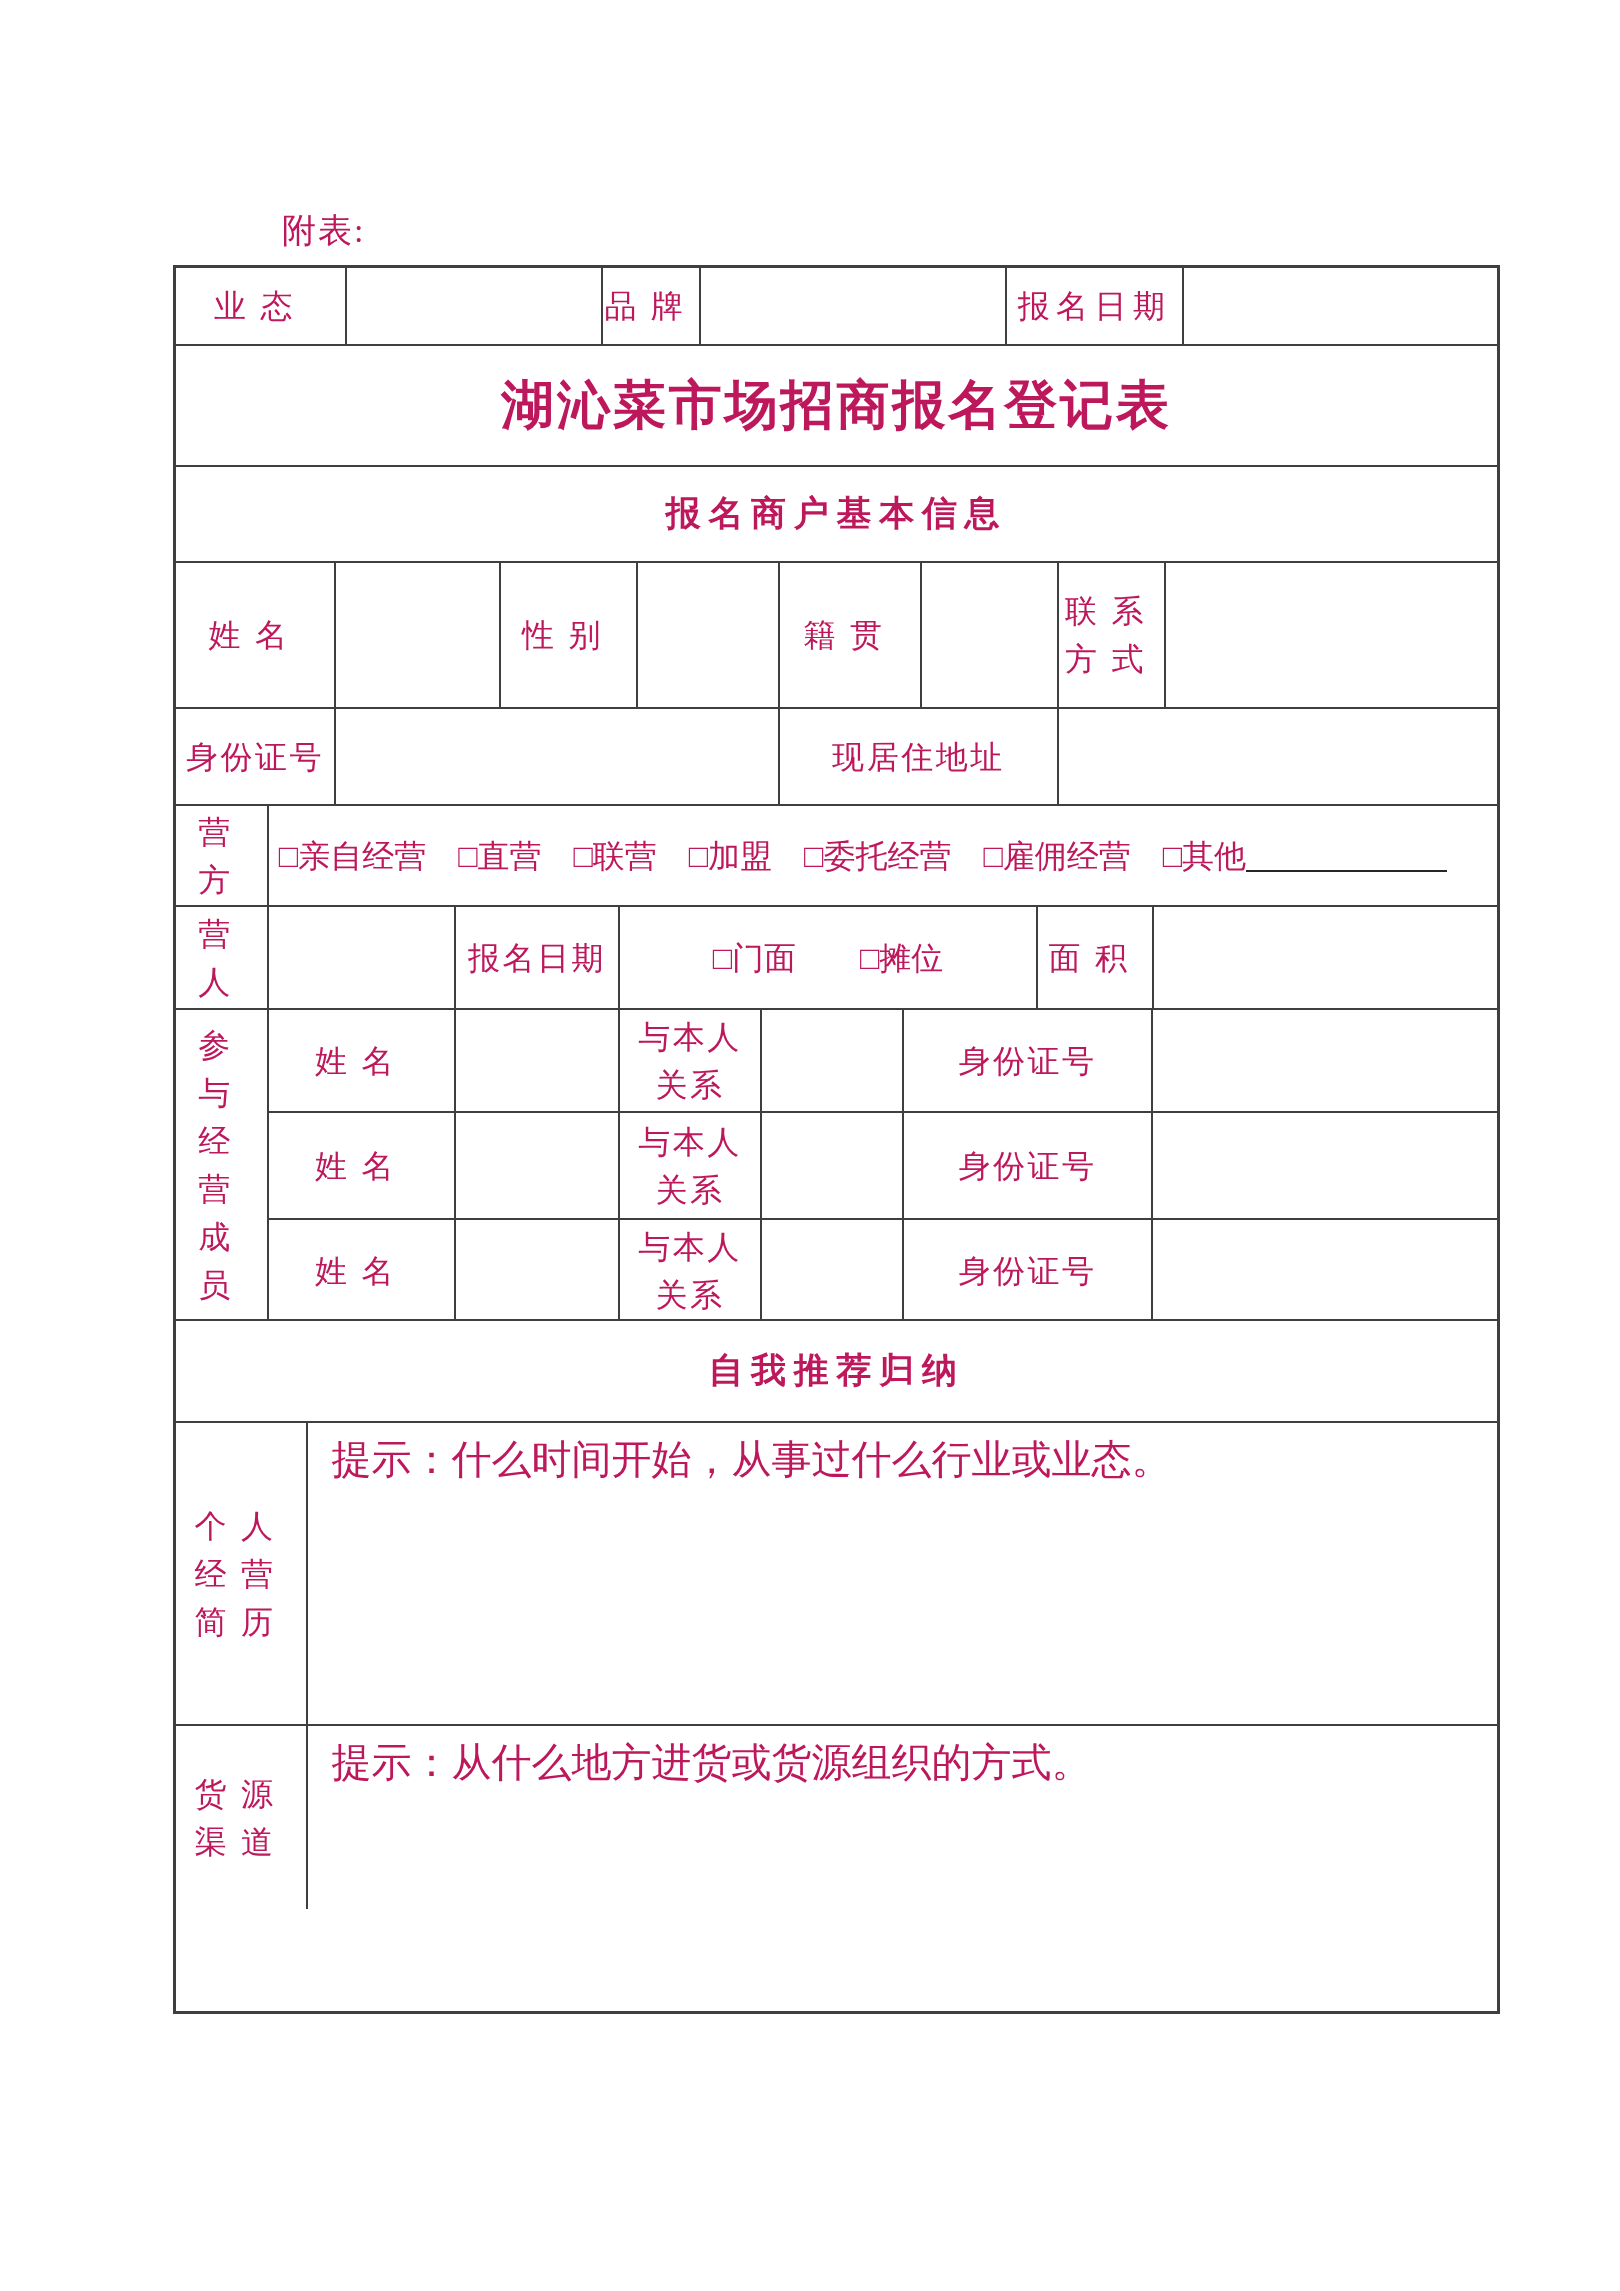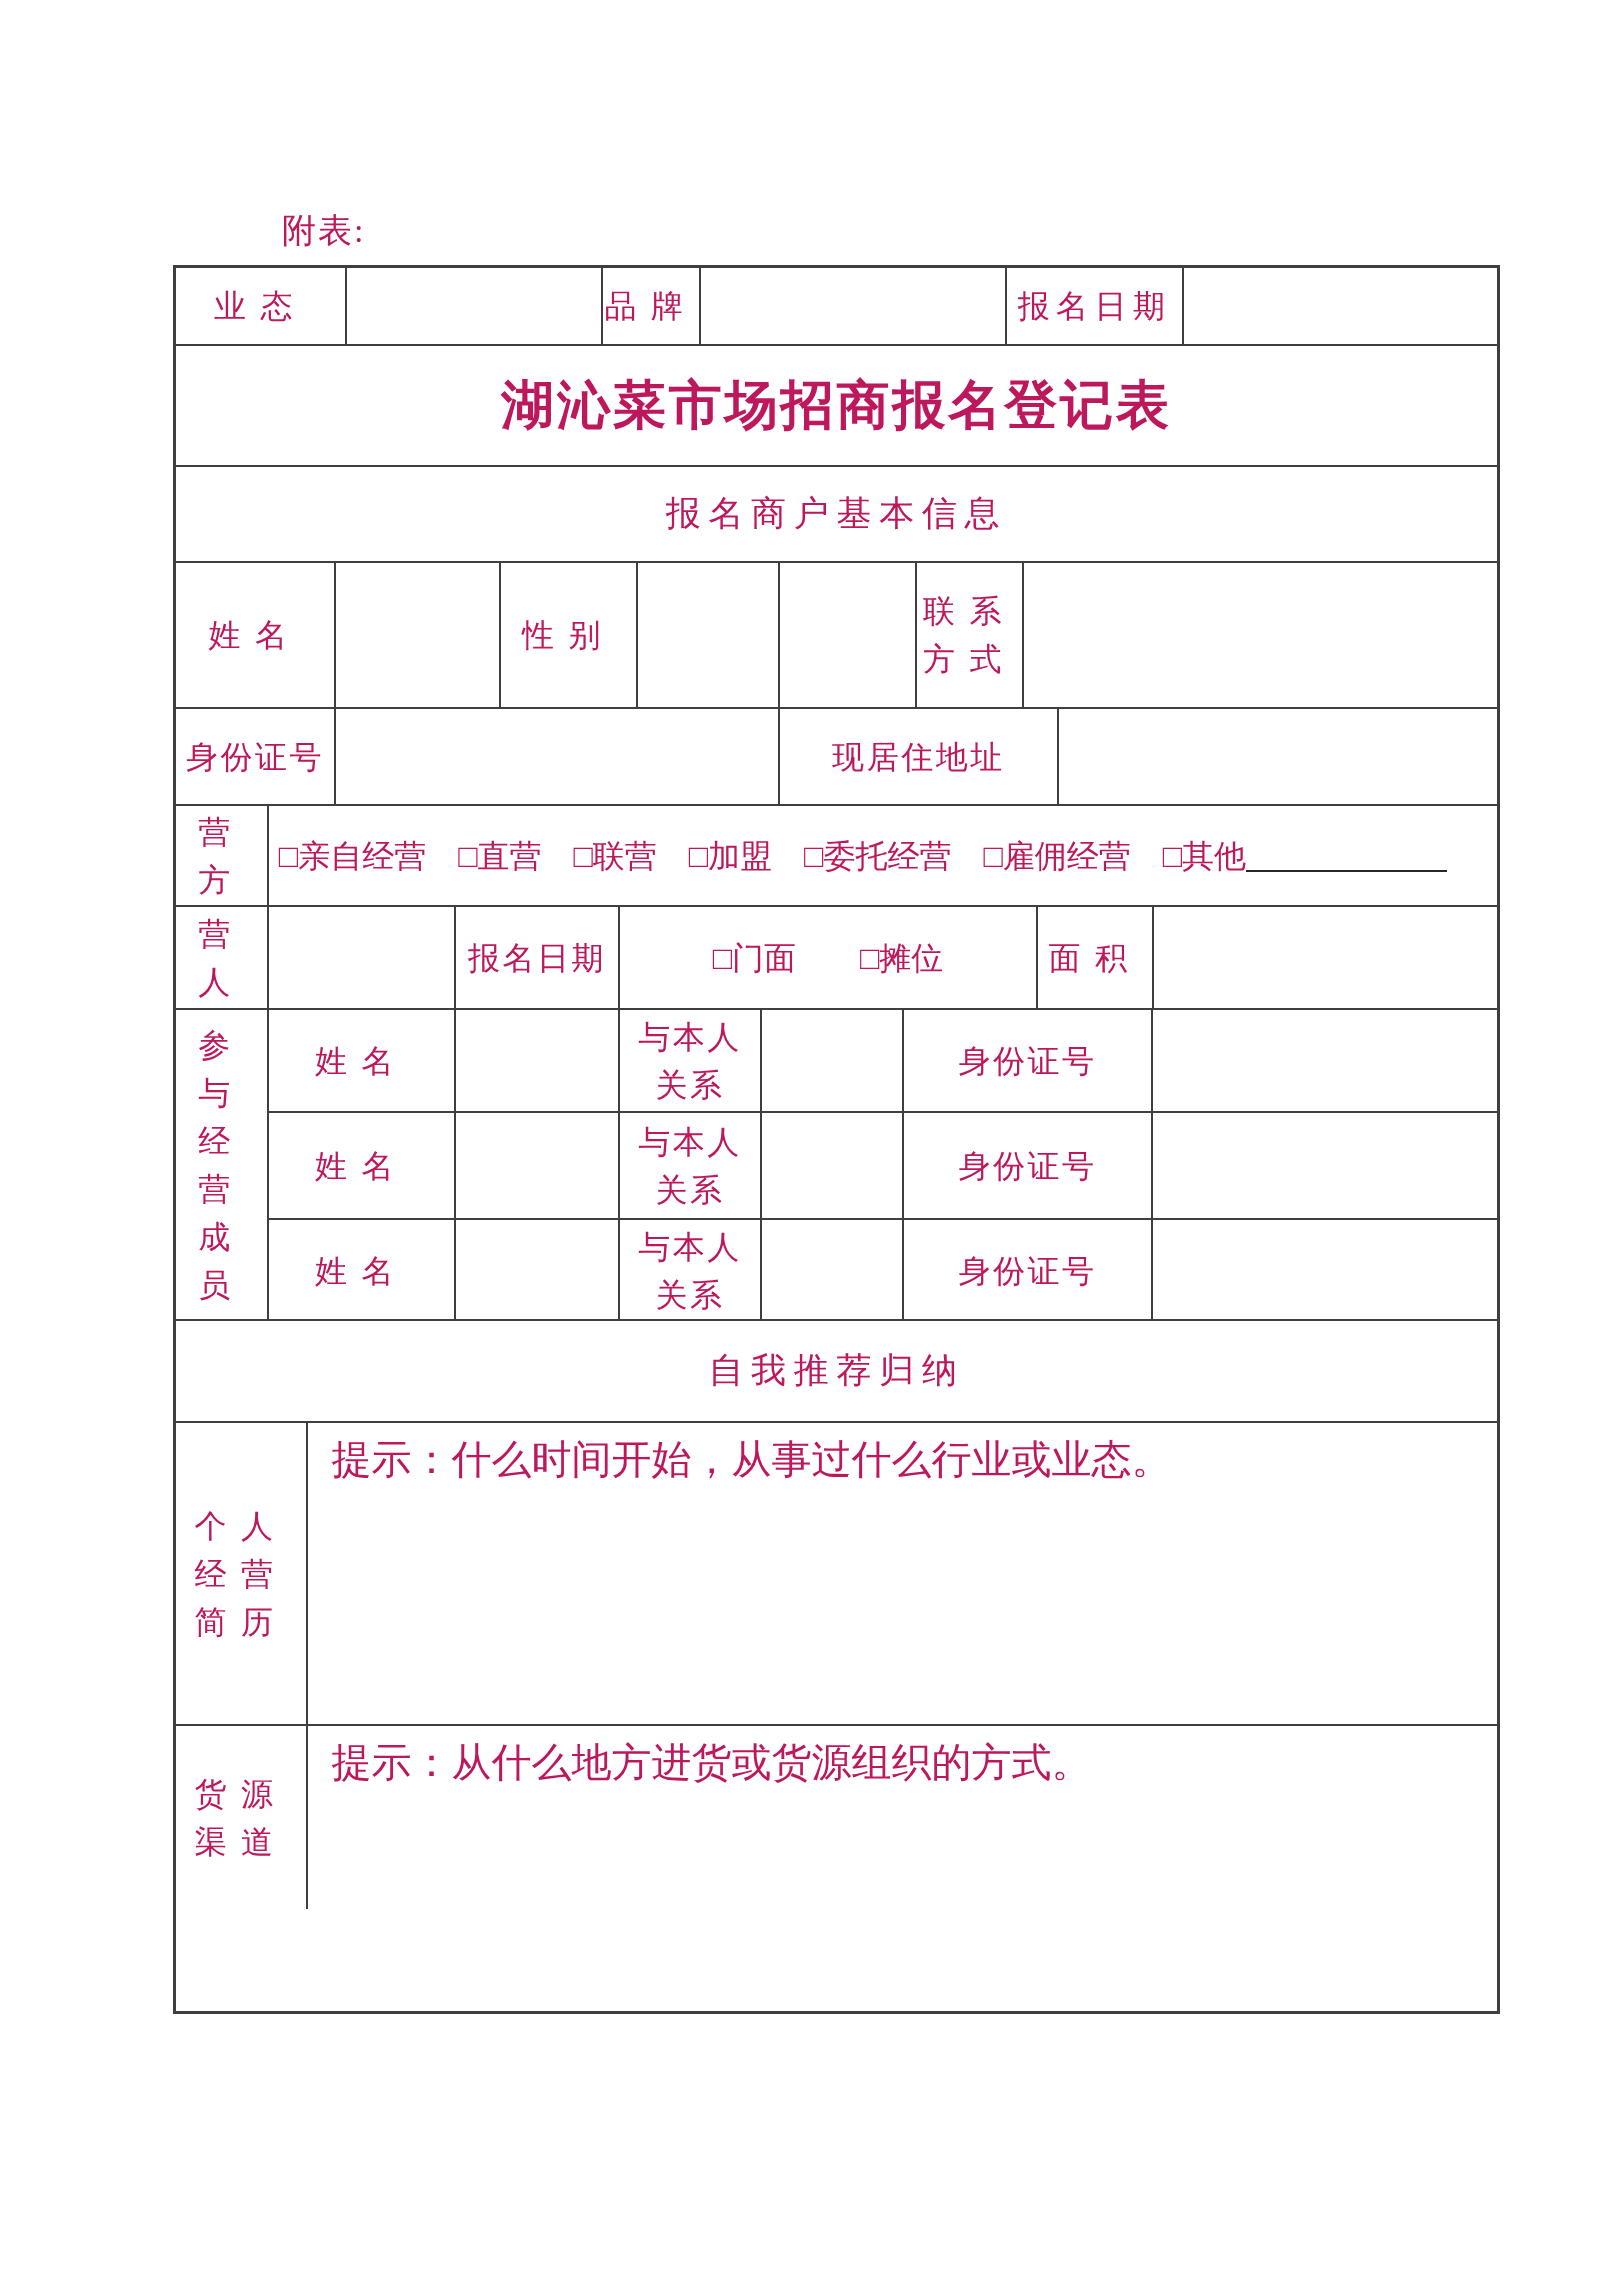--- a/index.html
+++ b/index.html
@@ -32,21 +32,21 @@
     font-size:32px; text-align:center;
     white-space:pre-line; line-height:1.5;
     overflow:hidden; flex:none;
   }
   .cell.last { border-right:none; flex:1 1 auto; }
   .title-cell {
     font-size:53px; font-weight:bold; letter-spacing:2.9px;
     border-right:none; flex:1 1 auto;
   }
   .sec-cell {
-    font-size:35px; font-weight:normal; letter-spacing:0.22em;
+    font-size:35px; font-weight:bold; letter-spacing:0.22em;
     border-right:none; flex:1 1 auto;
   }
   .ls-wide { letter-spacing:0.45em; }
   .ls-mid  { letter-spacing:0.2em; }
   .ls-sm   { letter-spacing:0.08em; }
   .options-cell {
     justify-content:flex-start; text-align:right;
     padding-left:9.8px; white-space:nowrap;
   }
   .uline {
@@ -87,20 +87,21 @@
 
     <div class="row" style="height:96px">
       <div class="cell sec-cell">报名商户基本信息</div>
     </div>
 
     <div class="row" style="height:146px">
       <div class="cell ls-wide" style="width:160px">姓名</div>
       <div class="cell" style="width:165px"></div>
       <div class="cell ls-wide" style="width:137px">性别</div>
       <div class="cell" style="width:142px"></div>
+      <div class="cell ls-wide" style="width:142px">籍贯</div>
       <div class="cell" style="width:137px"></div>
       <div class="cell ls-wide" style="width:107px">联系
 方式</div>
       <div class="cell last"></div>
     </div>
 
     <div class="row" style="height:97px">
       <div class="cell ls-sm" style="width:160px">身份证号</div>
       <div class="cell" style="width:444px"></div>
       <div class="cell ls-sm" style="width:279px">现居住地址</div>

